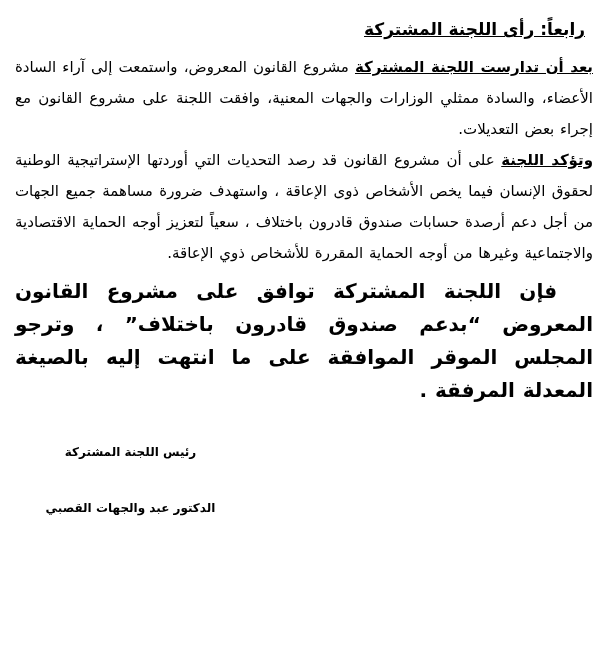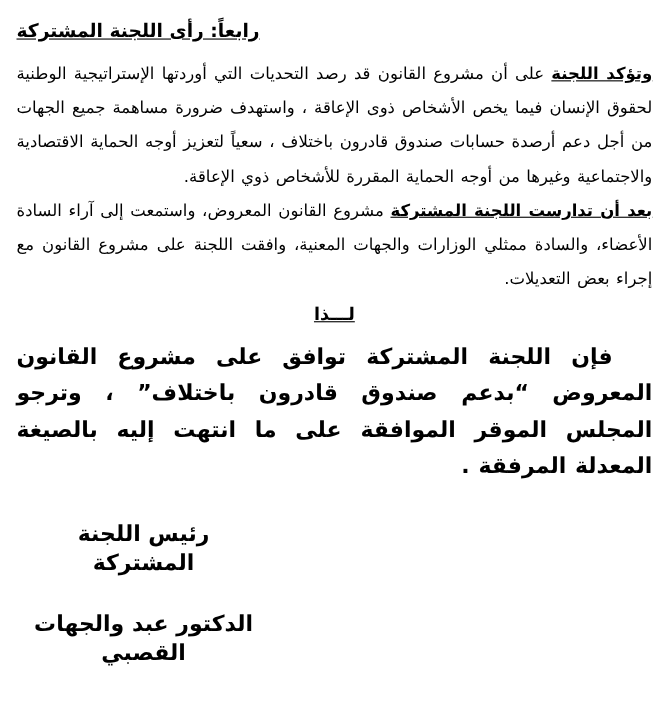--- a/index.html
+++ b/index.html
@@ -16,21 +16,21 @@
     direction: rtl;
     box-sizing: border-box;
     padding: 16px 15px 0 15px;
     font-family: "DejaVu Sans", "Liberation Serif", sans-serif;
     overflow: hidden;
   }
   .title {
     margin: 0 8px 10px 0;
     font-size: 17px;
     font-weight: bold;
-    text-align: left;
+    text-align: right;
     line-height: 26px;
   }
   .u { text-decoration: underline; }
   .body-par {
     margin: 0;
     font-size: 15px;
     line-height: 31px;
     text-align: justify;
     word-spacing: 1px;
   }
@@ -53,51 +53,48 @@
     text-align: justify;
     text-indent: 36px;
     word-spacing: 1px;
   }
   .signature {
     width: 215px;
     
     margin: 32px auto 0 8px;
     text-align: center;
     font-weight: bold;
-    font-size: 20px;
+    font-size: 12px;
   }
   .signature .sig-title {
     margin: 0 0 30px 0;
     line-height: 26px;
   }
   .signature .sig-name {
     margin: 0;
     line-height: 26px;
   }
 </style>
 </head>
 <body>
 
 <div class="page" dir="rtl">
 
   <h1 class="title">
     <span class="u">رابعاً: رأى اللجنة المشتركة</span>
   </h1>
 
   <p class="body-par">
+    <span class="lead">بعد أن تدارست اللجنة المشتركة</span><span> مشروع القانون المعروض، واستمعت إلى آراء السادة الأعضاء، والسادة ممثلي الوزارات والجهات المعنية، وافقت اللجنة على مشروع القانون مع إجراء بعض التعديلات.</span>
+  </p>
+
+  <p class="body-par">
     <span class="lead">وتؤكد اللجنة</span><span> على أن مشروع القانون قد رصد التحديات التي أوردتها الإستراتيجية الوطنية لحقوق الإنسان فيما يخص الأشخاص ذوى الإعاقة ، واستهدف ضرورة مساهمة جميع الجهات من أجل دعم أرصدة حسابات صندوق قادرون باختلاف ، سعياً لتعزيز أوجه الحماية الاقتصادية والاجتماعية وغيرها من أوجه الحماية المقررة للأشخاص ذوي الإعاقة.</span>
   </p>
 
-  <p class="body-par">
-    <span class="lead">بعد أن تدارست اللجنة المشتركة</span><span> مشروع القانون المعروض، واستمعت إلى آراء السادة الأعضاء، والسادة ممثلي الوزارات والجهات المعنية، وافقت اللجنة على مشروع القانون مع إجراء بعض التعديلات.</span>
-  </p>
-
-  <p class="therefore">
-    <span class="u">لـــذا</span>
-  </p>
 
   <p class="conclusion">فإن اللجنة المشتركة توافق على مشروع القانون المعروض “بدعم صندوق قادرون باختلاف” ، وترجو المجلس الموقر الموافقة على ما انتهت إليه بالصيغة المعدلة المرفقة .</p>
 
   <div class="signature">
     <p class="sig-title">رئيس اللجنة المشتركة</p>
     <p class="sig-name">الدكتور عبد والجهات القصبي</p>
   </div>
 
 </div>
 

